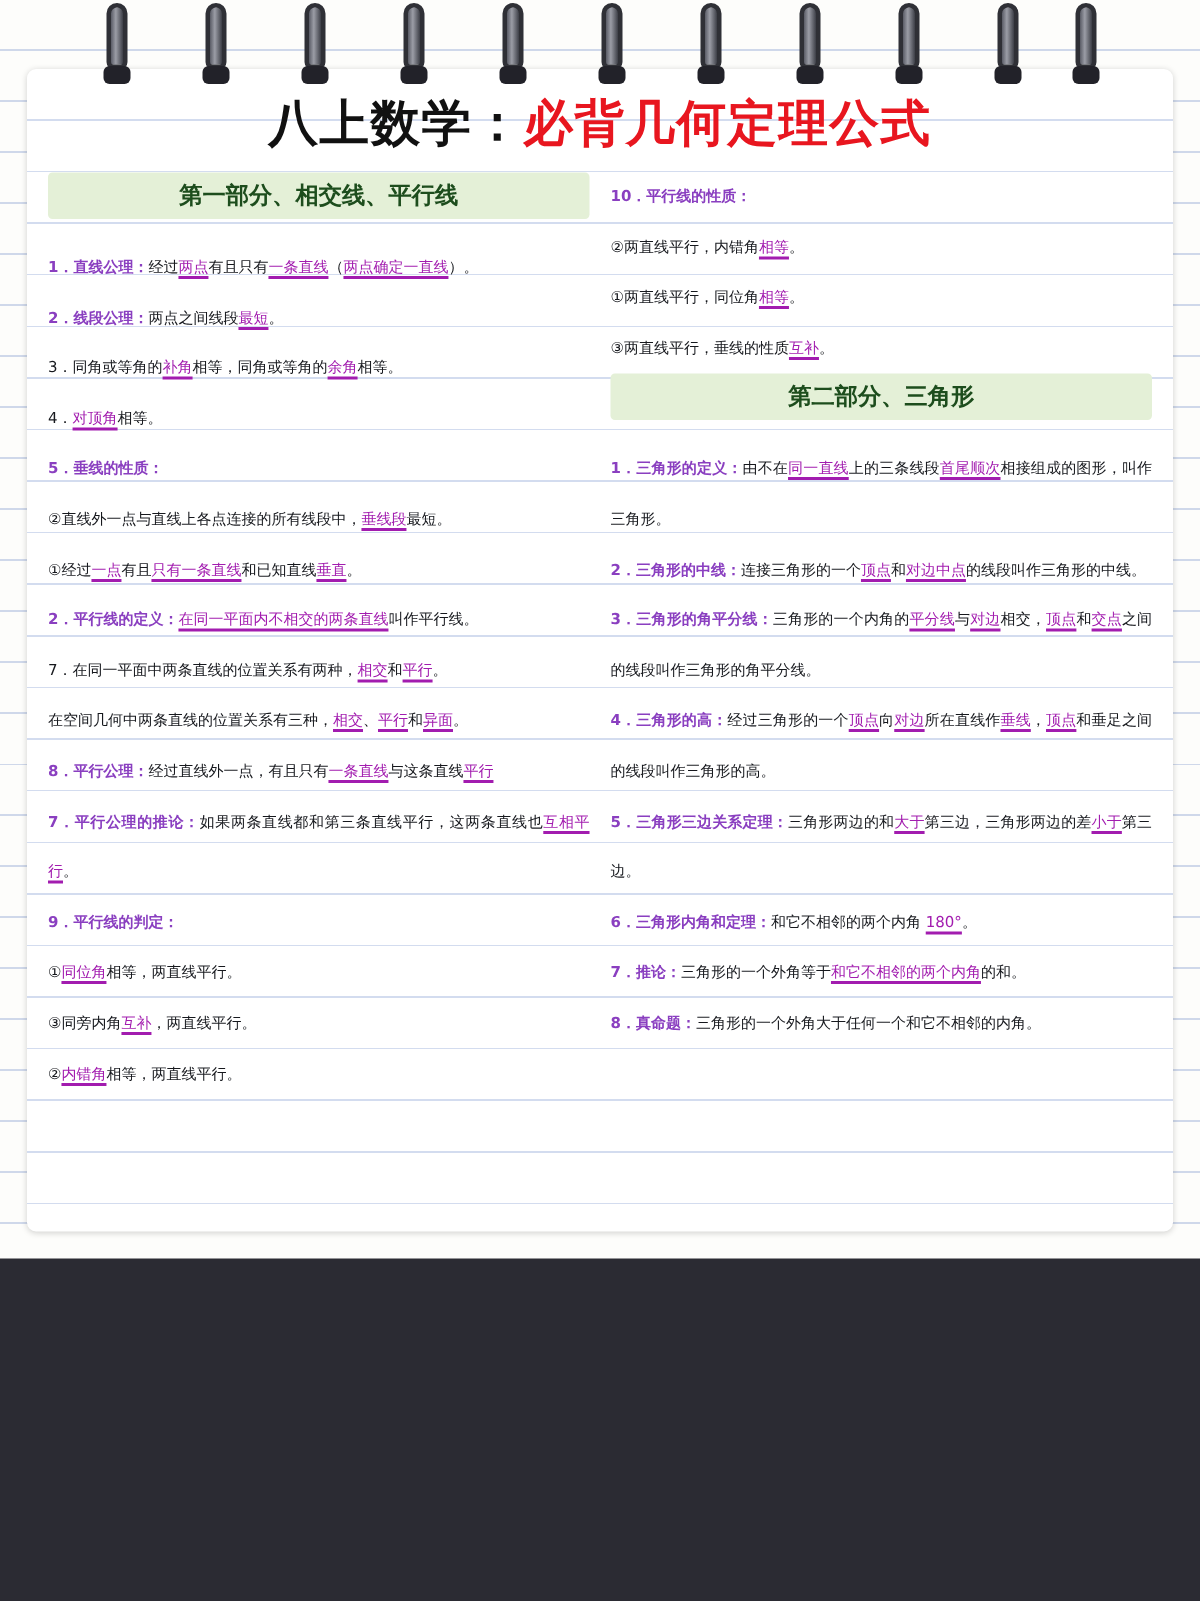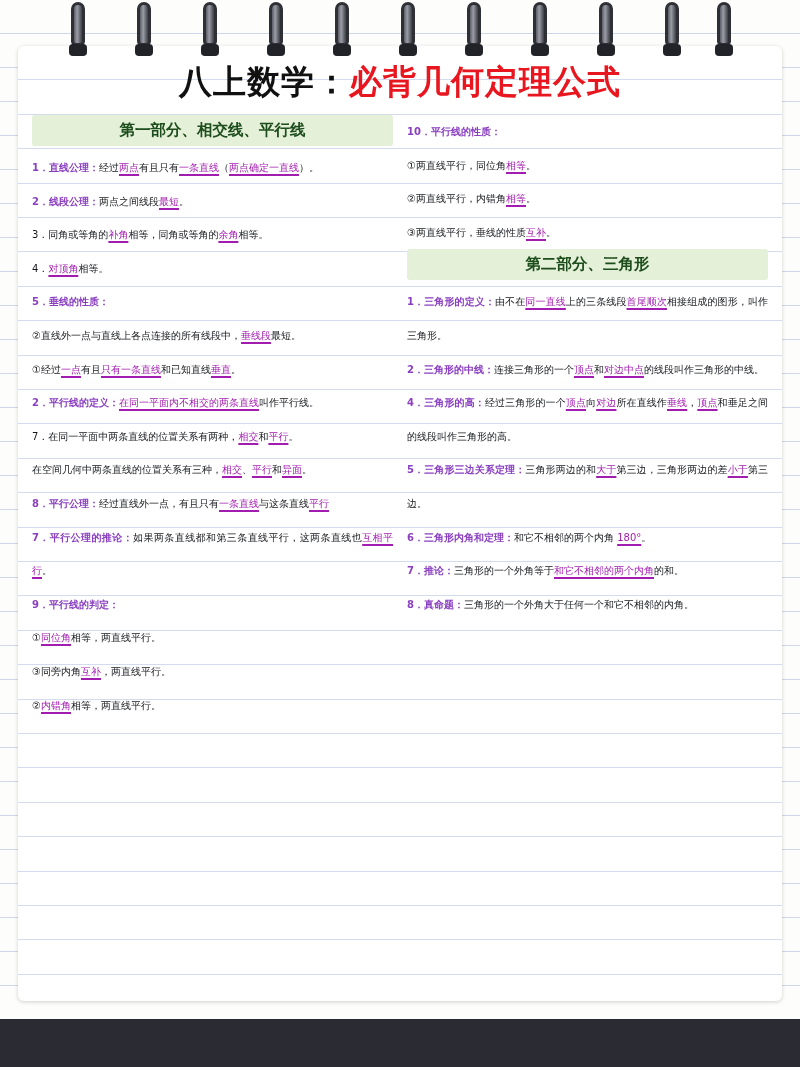--- a/index.html
+++ b/index.html
@@ -9,21 +9,21 @@
   }
   body {
     width: 800px;
     height: 1067px;
     font-family: "Liberation Sans", sans-serif;
     overflow: hidden;
   }
   .page {
     position: relative;
     width: 800px;
-    height: 1019px;
+    height: 839px;
     background: #fdfdfb;
     box-sizing: border-box;
   }
   
   .rules {
     position: absolute;
     left: 0; right: 0; top: 0; bottom: 0;
     background-image: repeating-linear-gradient(
       to bottom,
       rgba(0,0,0,0) 0px,
@@ -110,21 +110,21 @@
     box-sizing: border-box;
   }
   .section-head {
     background: #e4f0d7;
     color: #1d4d1d;
     font-size: 15.5px;
     font-weight: bold;
     text-align: center;
     padding: 5px 2px;
     border-radius: 3px;
-    margin: 0 0 5px 0;
+    margin: 0 0 16px 0;
     font-family: "DejaVu Sans", sans-serif;
   }
   .item {
     font-size: 10px;
     line-height: 33.6px;
     color: #16181d;
     font-family: "DejaVu Sans", sans-serif;
     margin: 0;
     text-align: justify;
     word-break: break-all;
@@ -265,41 +265,44 @@
           </p>
         </div>
 
         <div class="col">
 
           <p class="item">
             <span class="pp">10．平行线的性质：</span>
           </p>
 
           <p class="item">
+            <span class="blk">②两直线平行，内错角</span><span class="rr u">相等</span><span class="blk">。</span>
+          </p>
+
+          <p class="item">
             <span class="blk">①两直线平行，同位角</span><span class="rr u">相等</span><span class="blk">。</span>
           </p>
 
           <p class="item">
-            <span class="blk">②两直线平行，内错角</span><span class="rr u">相等</span><span class="blk">。</span>
-          </p>
-
-          <p class="item">
             <span class="blk">③两直线平行，垂线的性质</span><span class="rr u">互补</span><span class="blk">。</span>
           </p>
 
           <div class="section-head">第二部分、三角形</div>
 
           <p class="item">
             <span class="pp">1．三角形的定义：</span><span class="blk">由不在</span><span class="rr u">同一直线</span><span class="blk">上的三条线段</span><span class="rr u">首尾顺次</span><span class="blk">相接组成的图形，叫作三角形。</span>
           </p>
 
           <p class="item">
             <span class="pp">2．三角形的中线：</span><span class="blk">连接三角形的一个</span><span class="rr u">顶点</span><span class="blk">和</span><span class="rr u">对边中点</span><span class="blk">的线段叫作三角形的中线。</span>
           </p>
 
+          <p class="item">
+            <span class="pp">3．三角形的角平分线：</span><span class="blk">三角形的一个内角的</span><span class="rr u">平分线</span><span class="blk">与</span><span class="rr u">对边</span><span class="blk">相交，</span><span class="rr u">顶点</span><span class="blk">和</span><span class="rr u">交点</span><span class="blk">之间的线段叫作三角形的角平分线。</span>
+          </p>
 
           <p class="item">
             <span class="pp">4．三角形的高：</span><span class="blk">经过三角形的一个</span><span class="rr u">顶点</span><span class="blk">向</span><span class="rr u">对边</span><span class="blk">所在直线作</span><span class="rr u">垂线</span><span class="blk">，</span><span class="rr u">顶点</span><span class="blk">和垂足之间的线段叫作三角形的高。</span>
           </p>
 
           <p class="item">
             <span class="pp">5．三角形三边关系定理：</span><span class="blk">三角形两边的和</span><span class="rr u">大于</span><span class="blk">第三边，三角形两边的差</span><span class="rr u">小于</span><span class="blk">第三边。</span>
           </p>
 
           <p class="item">

